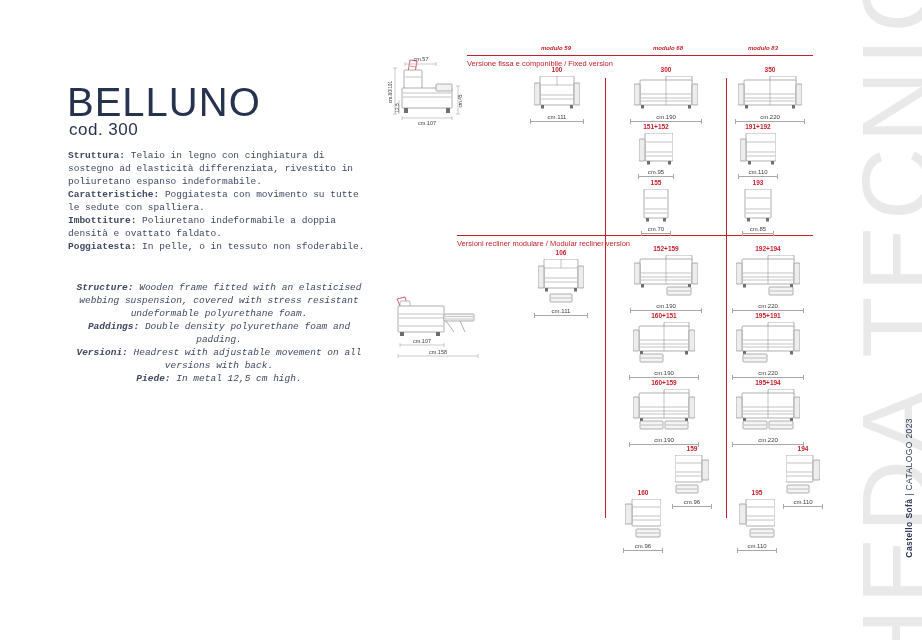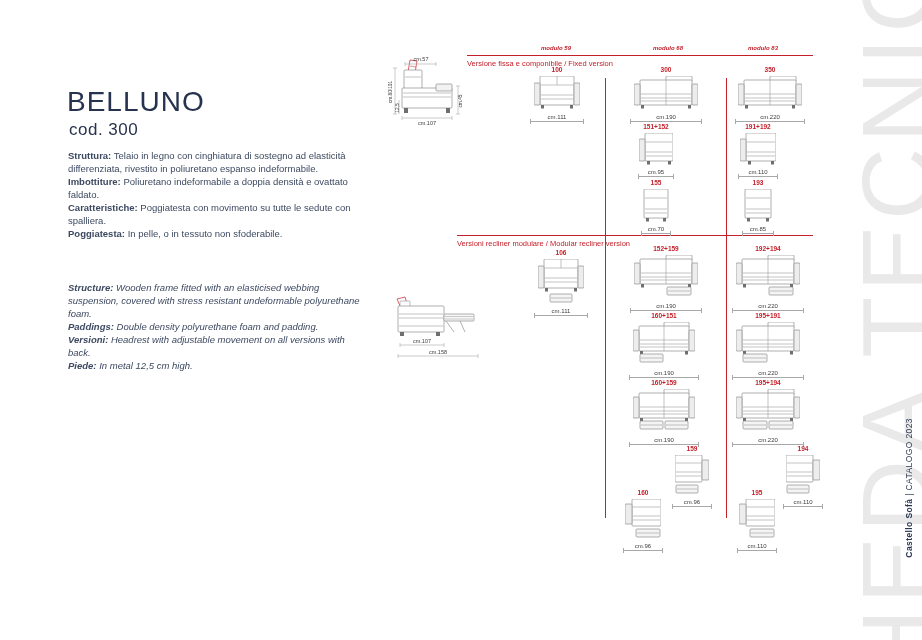--- a/index.html
+++ b/index.html
@@ -1,25 +1,25 @@
 <!DOCTYPE html>
 <html><head>
 <meta charset="utf-8">
 <style>
   html,body{margin:0;padding:0;background:#ffffff;}
   .page{position:relative;width:922px;height:640px;overflow:hidden;background:#ffffff;
         font-family:"Liberation Sans",sans-serif;color:#3d4961;}
 
   
-  .title{position:absolute;left:67px;top:82px;font-size:28px;line-height:40px;
+  .title{position:absolute;left:67px;top:82px;font-size:40px;line-height:40px;
          font-weight:400;letter-spacing:1px;color:#27334e;}
   .code{position:absolute;left:69px;top:120px;font-size:17px;letter-spacing:0.5px;color:#27334e;}
-  .desc{position:absolute;left:68px;width:302px;font-size:9.5px;line-height:13px;color:#3d4961;}
+  .desc{position:absolute;left:68px;width:302px;font-size:9.5px;line-height:13px;color:#3d4961;font-family:Liberation Mono, monospace;}
   .desc-it{top:149px;}
-  .desc-en{top:281px;font-style:italic;}
+  .desc-en{top:281px;font-style:italic;text-align:center;}
   .desc b{font-weight:bold;}
 
   
   .diagram{position:absolute;}
   .diag-a{left:388px;top:52px;}
   .diag-b{left:388px;top:296px;}
 
   
   .gridline{position:absolute;background:#c5202a;}
   .col-header{position:absolute;width:64px;text-align:center;font-size:6px;line-height:8px;
@@ -46,22 +46,22 @@
 </style>
 </head>
 <body>
 
 <div class="page">
 
   <div class="title">BELLUNO</div>
   <div class="code">cod. 300</div>
   <div class="desc desc-it" id="desc-it">
       <div><b>Struttura:</b> Telaio in legno con cinghiatura di sostegno ad elasticità differenziata, rivestito in poliuretano espanso indeformabile.</div>
+      <div><b>Caratteristiche:</b> Poggiatesta con movimento su tutte le sedute con spalliera.</div>
       <div><b>Imbottiture:</b> Poliuretano indeformabile a doppia densità e ovattato faldato.</div>
-      <div><b>Caratteristiche:</b> Poggiatesta con movimento su tutte le sedute con spalliera.</div>
       <div><b>Poggiatesta:</b> In pelle, o in tessuto non sfoderabile.</div>
     </div>
   <div class="desc desc-en" id="desc-en">
       <div><b>Structure:</b> Wooden frame fitted with an elasticised webbing suspension, covered with stress resistant undeformable polyurethane foam.</div>
       <div><b>Paddings:</b> Double density polyurethane foam and padding.</div>
       <div><b>Versioni:</b> Headrest with adjustable movement on all versions with back.</div>
       <div><b>Piede:</b> In metal 12,5 cm high.</div>
     </div>
 
   <div class="diagram diag-a">

